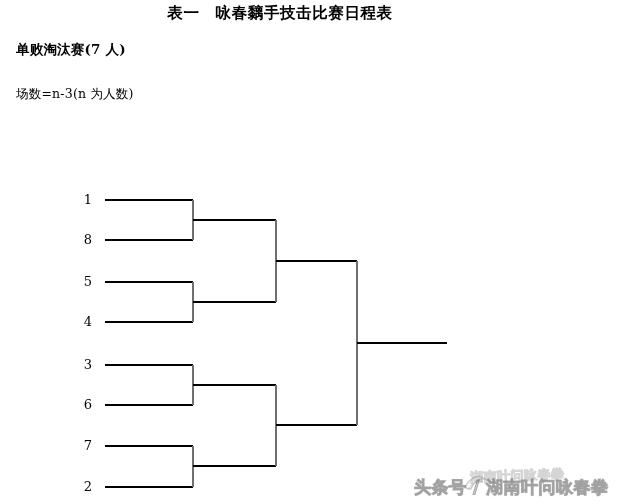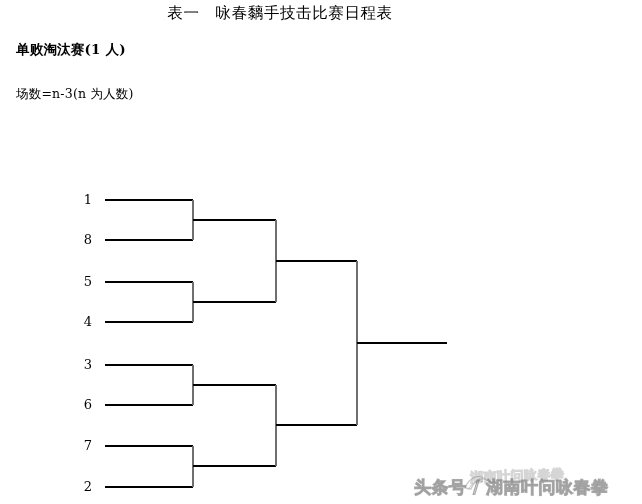--- a/index.html
+++ b/index.html
@@ -17,21 +17,21 @@
   }
 
   
   #doc-title {
     position: absolute;
     left: 0;
     top: 2px;
     width: 560px;
     text-align: center;
     font-size: 15.5px;
-    font-weight: normal;
+    font-weight: bold;
     letter-spacing: 0.6px;
     white-space: pre;
     line-height: 22px;
   }
   #subtitle {
     position: absolute;
     left: 16px;
     top: 39px;
     font-size: 13.5px;
     font-weight: bold;
@@ -113,21 +113,21 @@
     width: 26px;
     height: 26px;
     opacity: 0.55;
   }
 </style>
 </head>
 <body>
 
 <div id="doc-title">表一　咏春黐手技击比赛日程表</div>
 
-<div id="subtitle">单败淘汰赛(1 人)</div>
+<div id="subtitle">单败淘汰赛(7 人)</div>
 
 <div id="formula">场数=n-3(n 为人数)</div>
 
 <div id="bracket">
   <svg viewBox="0 0 642 504" xmlns="http://www.w3.org/2000/svg">
 
     <g stroke="#000000" stroke-width="1.2" fill="none" shape-rendering="crispEdges">
 
       <g>
         <line x1="105" y1="200" x2="193" y2="200"></line>

